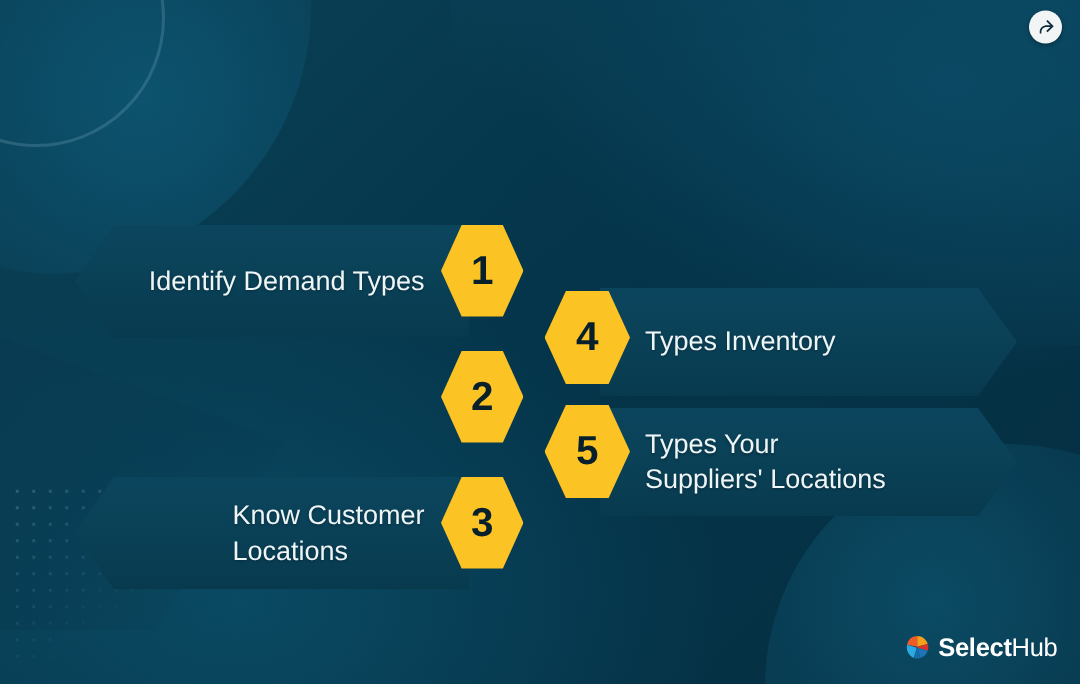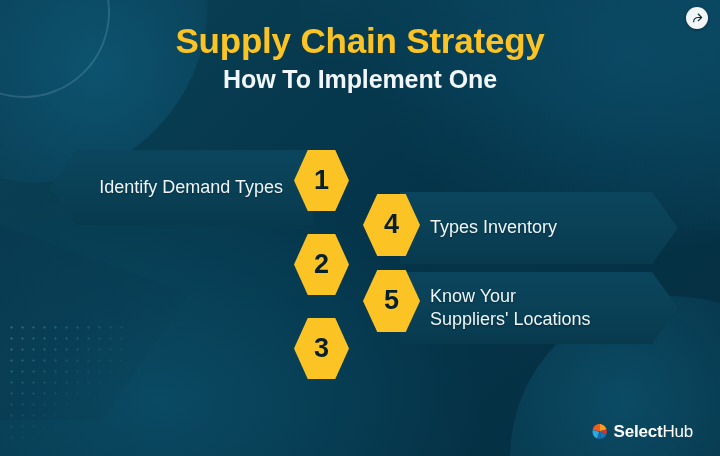--- a/index.html
+++ b/index.html
@@ -190,21 +190,21 @@
     color: #08202b;
     font-weight: bold;
     font-size: 27px;
     line-height: 1;
     margin-top: -1px;
   }
 
   
   .logo {
     position: absolute;
-    right: 27px;
+    right: 15px;
     bottom: 16px;
     display: flex;
     gap: 6px;
   }
   .logo-mark {
     width: 17px;
     height: 17px;
     position: relative;
     flex: none;
   }
@@ -233,56 +233,58 @@
   </div>
 
   <div class="share-button">
     <span>
       <svg width="13" height="13" viewBox="0 0 24 24" aria-hidden="true">
         <path d="M4 17c0-5 4-8 9-8h4l-5-5 1.6-1.6L21.2 10 13.6 17.6 12 16l5-5h-4c-4 0-7 2.3-7 6.2V19H4z" fill="#0d2b38"></path>
       </svg>
     </span>
   </div>
 
-  <div class="title-block">
-    <h1 class="main-title">Supply Chain Strategy</h1>
-    <h2 class="sub-title">How To Implement One</h2>
-  </div>
 
   <div class="steps">
 
     <div class="step" style="left:50px; top:150px; width:263px; height:75px;">
       <div class="bar bar-left">
         <span class="bar-label">Identify Demand Types</span>
       </div>
     </div>
     <div class="hex" style="left:294px; top:148px; width:55px; height:65px;">
       <span class="hex-num">1</span>
     </div>
 
     <div class="hex" style="left:294px; top:232px; width:55px; height:65px;">
       <span class="hex-num">2</span>
     </div>
 
+    <div class="step" style="left:50px; top:318px; width:263px; height:75px;">
+      <div class="bar bar-left">
+        <span class="bar-label">Know Customer
+Locations</span>
+      </div>
+    </div>
     <div class="hex" style="left:294px; top:316px; width:55px; height:65px;">
       <span class="hex-num">3</span>
     </div>
 
     <div class="step" style="left:400px; top:192px; width:278px; height:72px;">
       <div class="bar bar-right">
         <span class="bar-label">Types Inventory</span>
       </div>
     </div>
     <div class="hex" style="left:363px; top:192px; width:57px; height:66px;">
       <span class="hex-num">4</span>
     </div>
 
     <div class="step" style="left:400px; top:272px; width:278px; height:72px;">
       <div class="bar bar-right">
-        <span class="bar-label">Know Your
+        <span class="bar-label">Types Your
 Suppliers' Locations</span>
       </div>
     </div>
     <div class="hex" style="left:363px; top:268px; width:57px; height:66px;">
       <span class="hex-num">5</span>
     </div>
 
   </div>
 
   <div class="logo">

